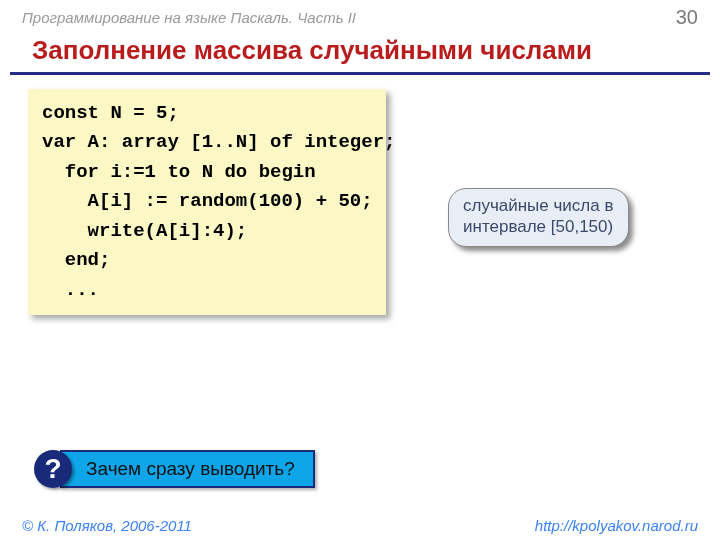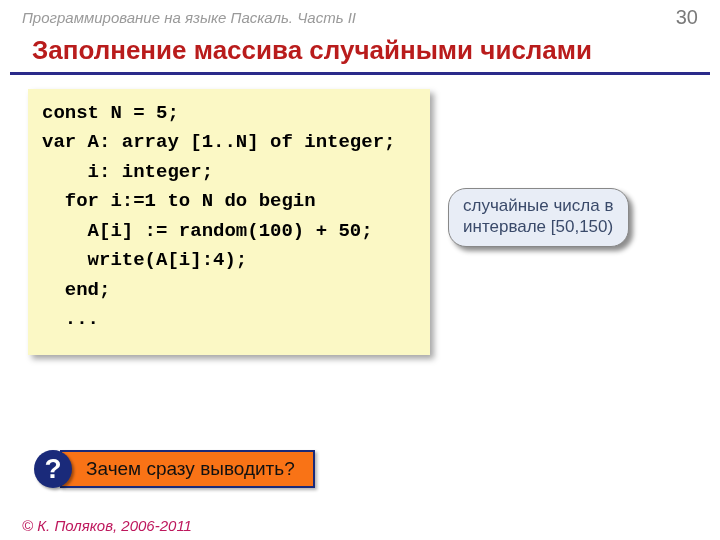--- a/index.html
+++ b/index.html
@@ -28,23 +28,23 @@
   .title {
     font-size: 26px;
     font-weight: bold;
     color: #b91c1c;
     padding: 4px 22px 6px 22px;
     border-bottom: 3px solid #2a2a8a;
     margin: 0 10px 14px 10px;
   }
   .codebox {
     margin: 0 0 0 28px;
-    width: 402px;
+    width: 358px;
     background: #fbf8c5;
-    padding: 10px 14px 20px 14px;
+    padding: 10px 14px 10px 14px;
     box-shadow: 4px 4px 6px rgba(0,0,0,0.35);
     font-family: "Courier New", monospace;
     font-size: 19px;
     font-weight: bold;
     color: #000;
     line-height: 1.55;
   }
   .code-line { white-space: pre; }
   .callout {
     position: absolute;
@@ -76,66 +76,66 @@
     font-weight: bold;
     display: flex;
     align-items: center;
     justify-content: center;
     position: relative;
     z-index: 2;
     box-shadow: 2px 2px 3px rgba(0,0,0,0.4);
   }
   .qbox {
     margin-left: -12px;
-    background: #f97316;
+    background: #0ea5e9;
     border: 2px solid #1a2a7a;
     padding: 6px 18px 6px 24px;
     font-size: 19px;
     color: #111;
     box-shadow: 2px 2px 3px rgba(0,0,0,0.3);
   }
   .footer {
     position: absolute;
     bottom: 6px;
     left: 0;
     right: 0;
     display: flex;
     justify-content: space-between;
     padding: 0 22px;
-    color: #be185d;
+    color: #3b82f6;
     font-style: italic;
     font-size: 15px;
   }
 </style>
 </head>
 <body>
 
 <div class="header">
   <span>Программирование на языке Паскаль. Часть II</span>
   <span class="pagenum">30</span>
 </div>
 
 <div class="title">Заполнение массива случайными числами</div>
 
 <div class="codebox">
   <div class="code-line">const N = 5;</div>
   <div class="code-line">var A: array [1..N] of integer;</div>
-  <div class="code-line">    i: integer;</div>
   <div class="code-line">  for i:=1 to N do begin</div>
   <div class="code-line">    A[i] := random(100) + 50;</div>
   <div class="code-line">    write(A[i]:4);</div>
   <div class="code-line">  end;</div>
   <div class="code-line">  ...</div>
 </div>
 
 <div class="callout">
   <div>случайные числа в</div>
   <div>интервале [50,150)</div>
 </div>
 
 <div class="question-row">
   <div class="qmark">?</div>
   <div class="qbox">Зачем сразу выводить?</div>
 </div>
 
 <div class="footer">
   <span>© К. Поляков, 2006-2011</span>
+  <span>http://kpolyakov.narod.ru</span>
 </div>
 
 </body></html>

